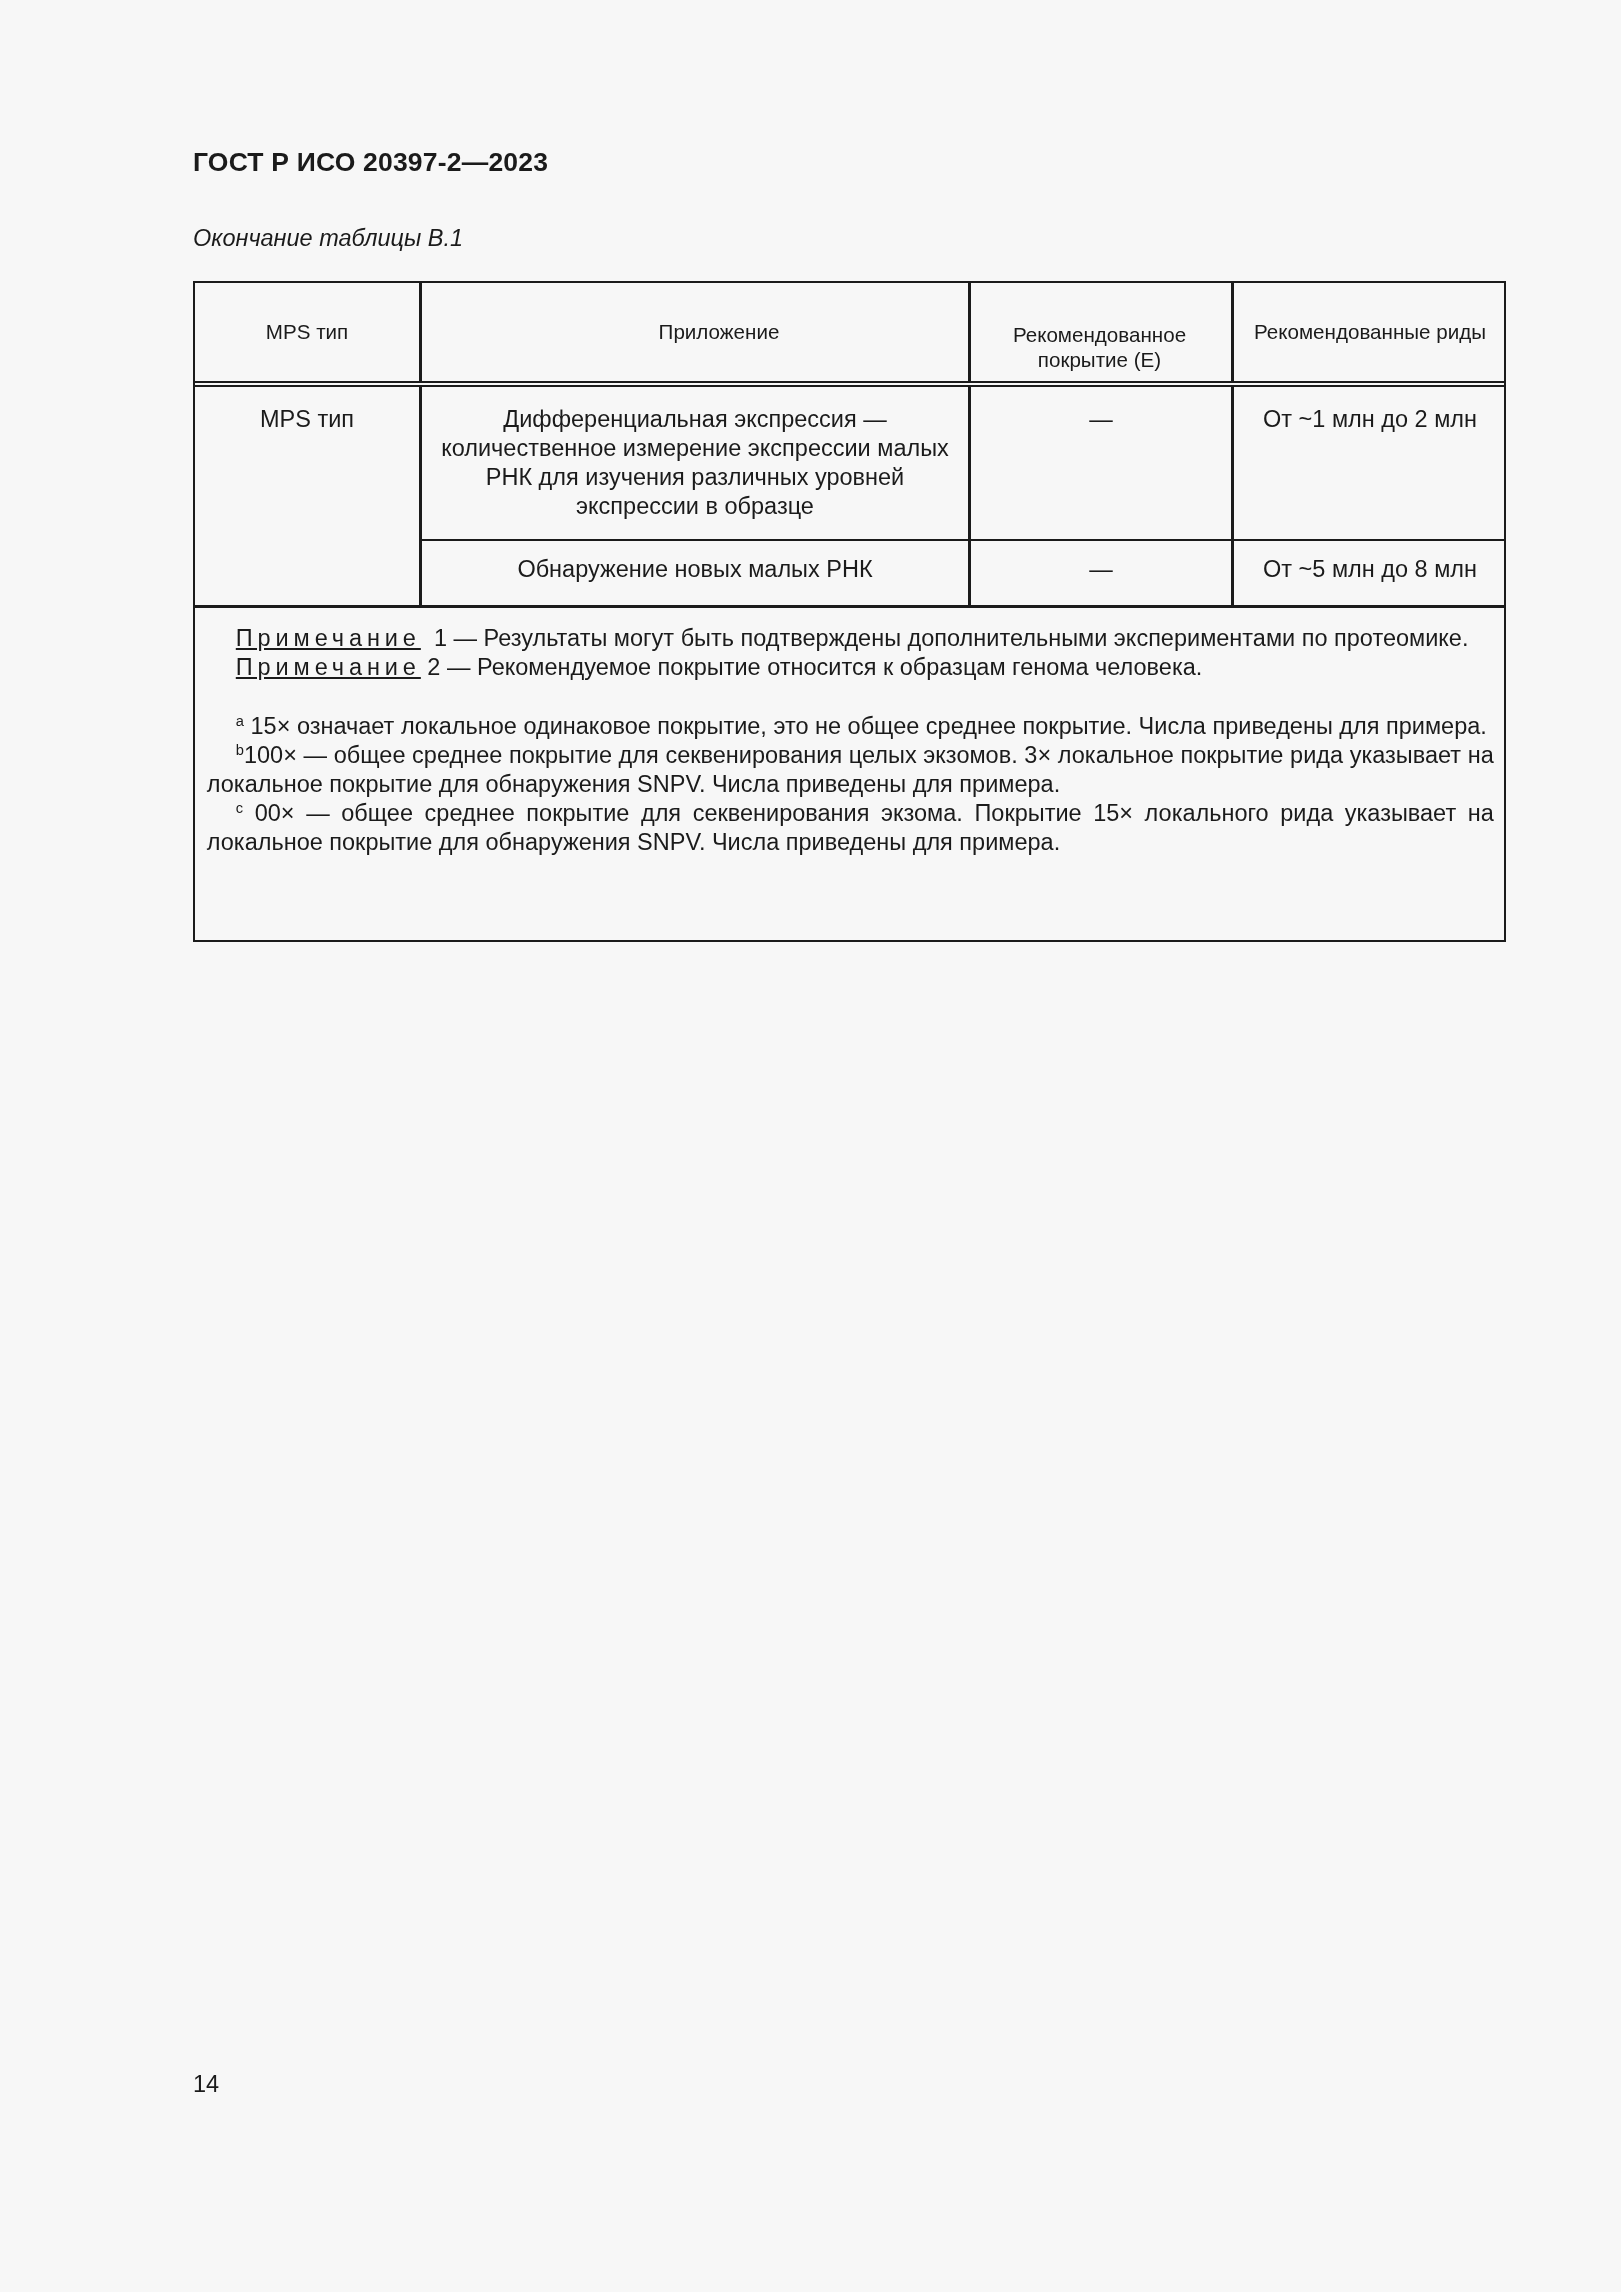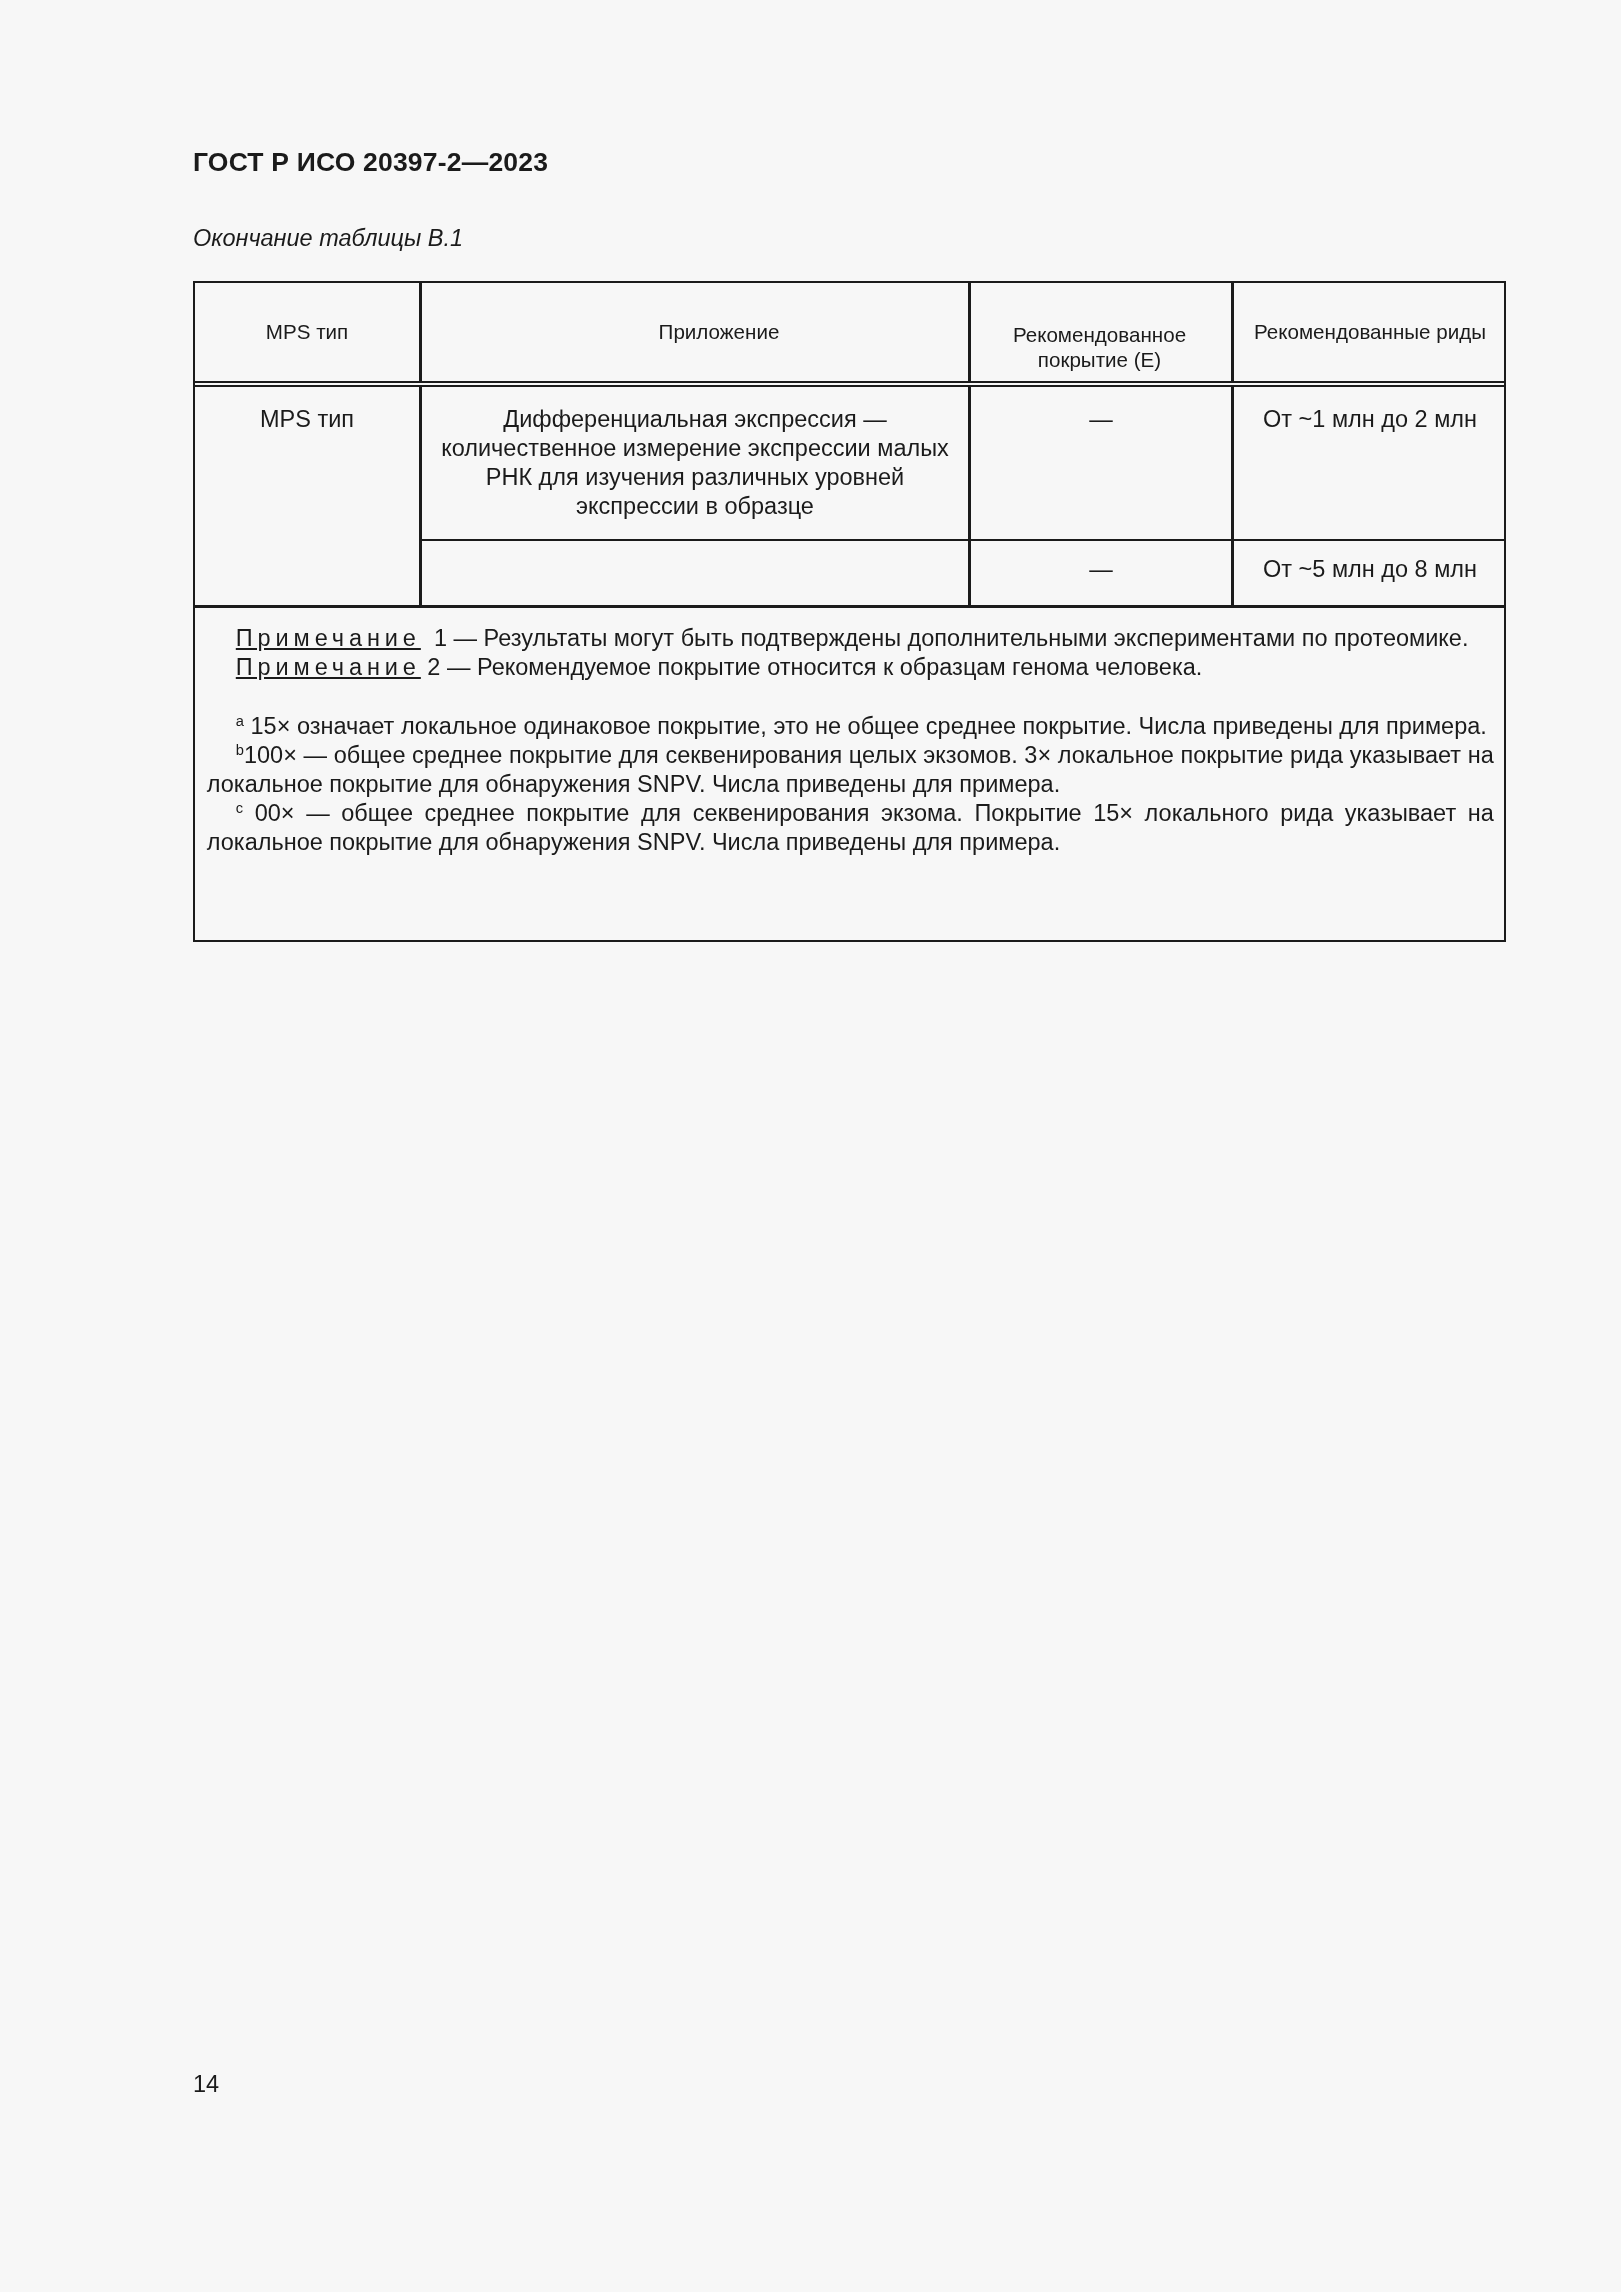--- a/index.html
+++ b/index.html
@@ -47,20 +47,21 @@
   <div class="hcell" style="left:0;top:0;width:224px;height:98px;">MPS тип</div>
   <div class="hcell" style="left:227px;top:0;width:546px;height:98px;margin-left:24px;">Приложение</div>
   <div class="hcell" style="left:789px;top:15px;width:231px;height:98px;">Рекомендованное покрытие (E)</div>
   <div class="hcell" style="left:1039px;top:0;width:272px;height:98px;">Рекомендованные риды</div>
 
   <div class="cell" style="left:0;top:122px;width:224px;">MPS тип</div>
   <div class="cell" style="left:237px;top:122px;width:526px;">Дифференциальная экспрессия — количественное измерение экспрессии малых РНК для изучения различных уровней экспрессии в образце</div>
   <div class="cell" style="left:776px;top:122px;width:260px;">—</div>
   <div class="cell" style="left:1039px;top:122px;width:272px;">От ~1 млн до 2 млн</div>
 
+  <div class="cell" style="left:227px;top:272px;width:546px;">Обнаружение новых малых РНК</div>
   <div class="cell" style="left:776px;top:272px;width:260px;">—</div>
   <div class="cell" style="left:1039px;top:272px;width:272px;">От ~5 млн до 8 млн</div>
 
   <div class="notes">
     <p><span class="spaced">Примечание</span>&nbsp; <span>1</span><span> — Результаты могут быть подтверждены дополнительными экспериментами по протеомике.</span></p>
     <p><span class="spaced">Примечание</span>&nbsp;<span>2</span> <span>— Рекомендуемое покрытие относится к образцам генома человека.</span></p>
     <div class="gap"></div>
     <p><sup>a</sup><span> 15× означает локальное одинаковое покрытие, это не общее среднее покрытие. Числа приведены для примера.</span></p>
     <p><sup>b</sup><span>100× — общее среднее покрытие для секвенирования целых экзомов. 3× локальное покрытие рида указывает на локальное покрытие для обнаружения SNPV. Числа приведены для примера.</span></p>
     <p><sup>c</sup><span> 00× — общее среднее покрытие для секвенирования экзома. Покрытие 15× локального рида указывает на локальное покрытие для обнаружения SNPV. Числа приведены для примера.</span></p>

